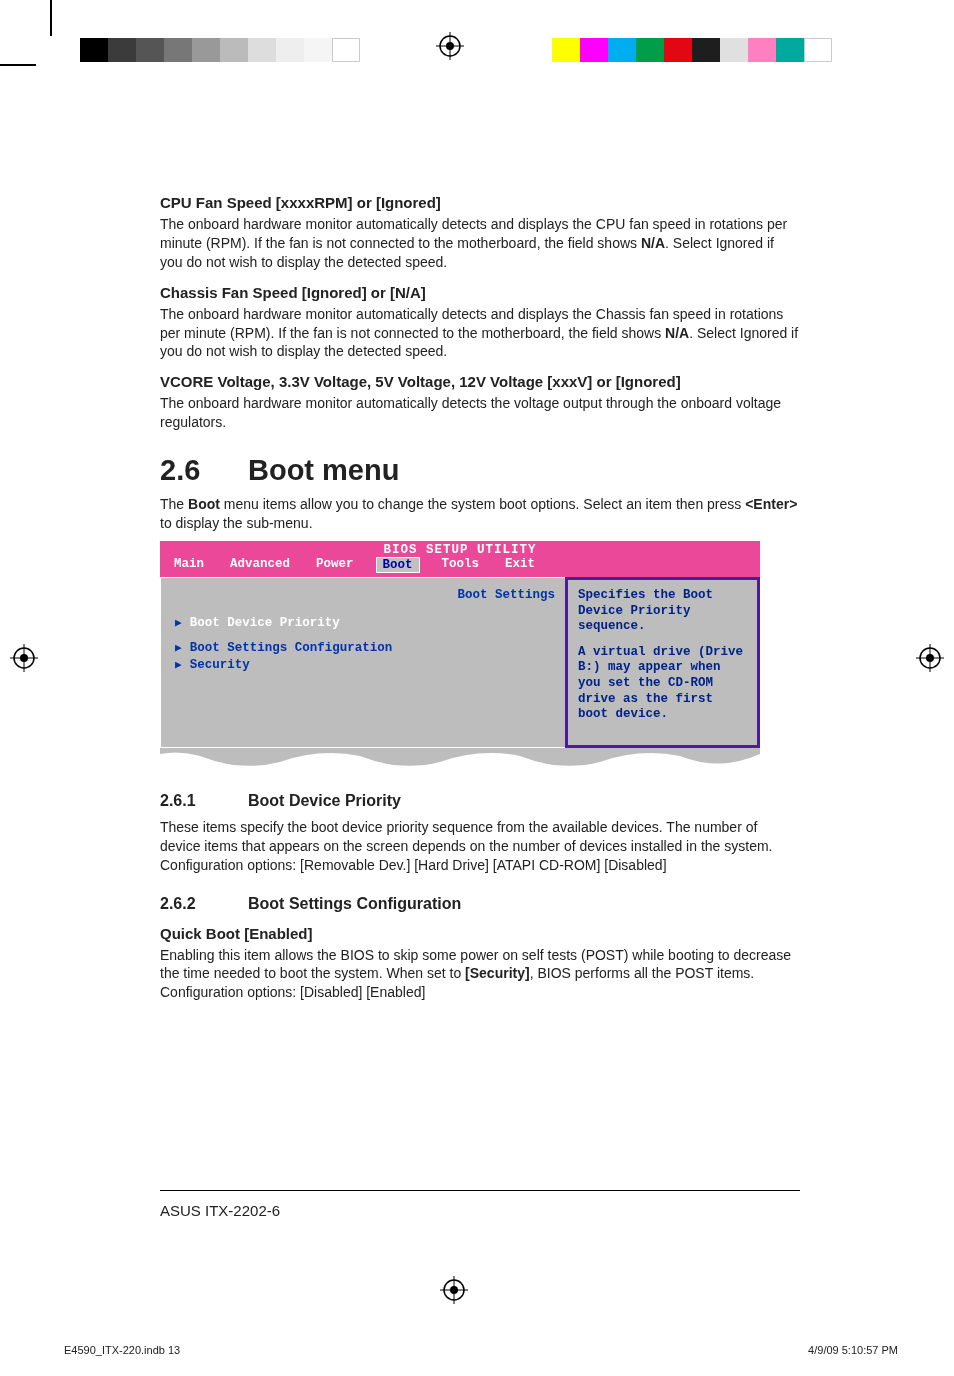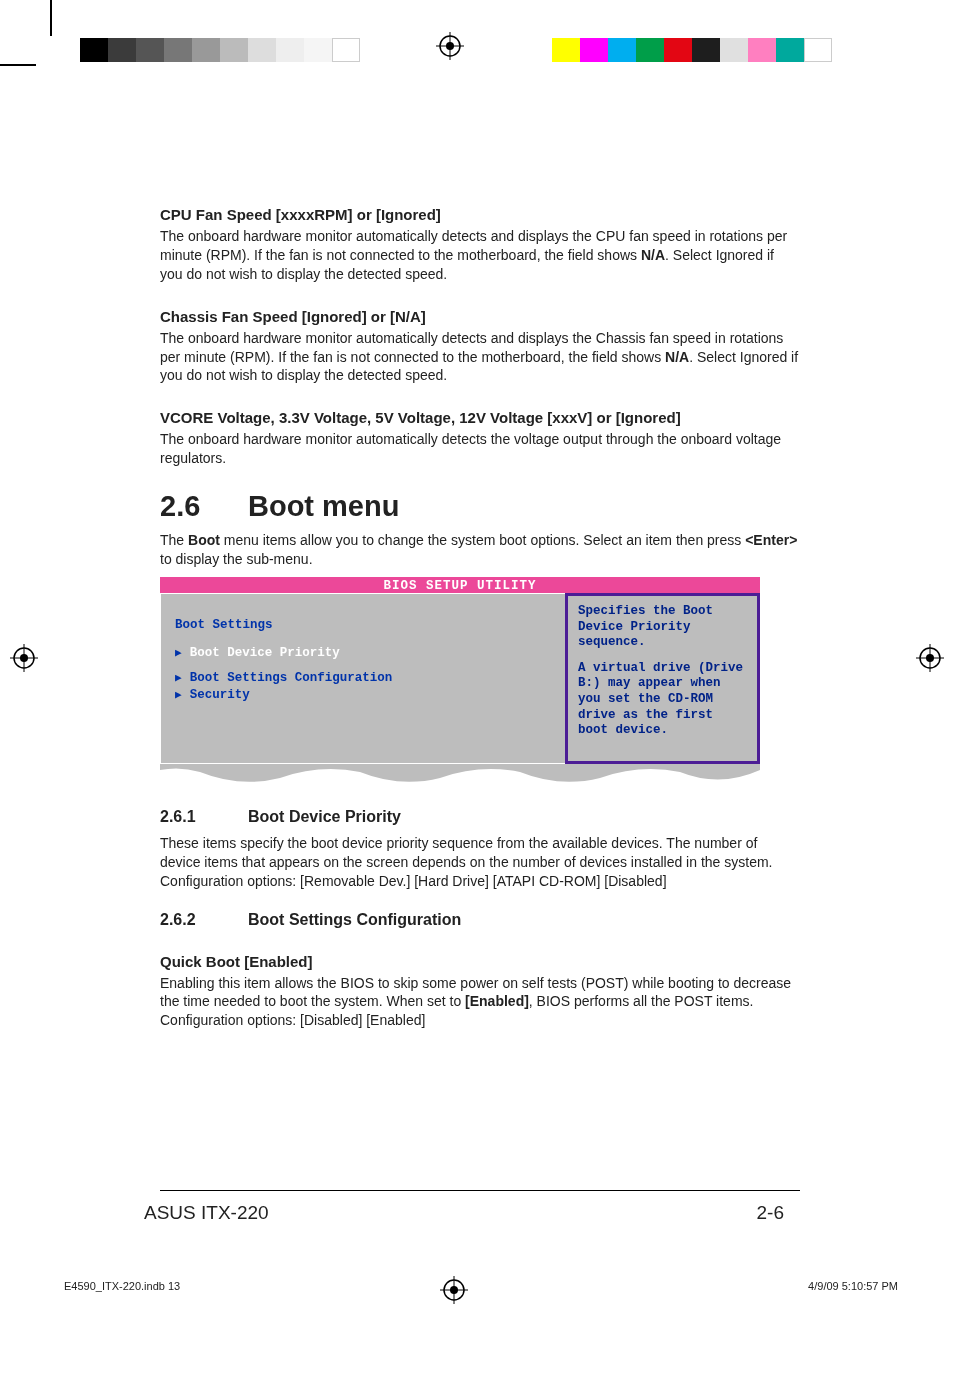--- a/index.html
+++ b/index.html
@@ -49,21 +49,21 @@
   .reg-bottom { position: absolute; left: 440px; top: 1276px; width:28px; height:28px; }
   .page {
     position: absolute;
     left: 160px;
     top: 182px;
     width: 640px;
   }
   h3.sub {
     font-size: 15px;
     font-weight: bold;
-    margin: 24px 0 4px 0;
+    margin: 12px 0 4px 0;
   }
   p.body {
     font-size: 14px;
     margin: 0 0 8px 0;
     line-height: 1.35;
   }
   .big-h1 {
     font-size: 29px;
     font-weight: bold;
     margin: 22px 0 8px 0;
@@ -106,23 +106,24 @@
     padding: 0 6px;
   }
   .bios-body {
     display: flex;
     background: #bdbdbd;
     position: relative;
   }
   .bios-left {
     flex: 1;
     color: #0a2a80;
-    padding: 24px 10px 22px 14px;
+    padding: 10px 10px 22px 14px;
     border: 1px solid #fff;
     border-right: none;
+    text-align: right;
   }
   .bios-left .title-line {
     font-weight: bold;
     color: #0033aa;
     margin-bottom: 14px;
   }
   .bios-left .item {
     display: flex;
     align-items: center;
     gap: 8px;
@@ -149,31 +150,30 @@
   .bios-scallop svg { width: 600px; height: 24px; display:block; }
   .footer-rule {
     position: absolute;
     left: 160px;
     top: 1190px;
     width: 640px;
     border-top: 1px solid #000;
   }
   .footer-text {
     position: absolute;
-    left: 144px;
+    left: 160px;
     top: 1202px;
     width: 640px;
-    font-size: 19px;
-    display: flex;
-    justify-content: space-between;
+    font-size: 15px;
+    display: flex;
   }
   .meta-foot {
     position: absolute;
     left: 64px;
-    top: 1280px;
+    top: 1344px;
     width: 834px;
     font-size: 11px;
     display: flex;
     justify-content: space-between;
   }
 </style>
 </head>
 <body>
 
 <div class="crop-tl-v"></div>
@@ -254,20 +254,28 @@
 
   <div class="big-h1">
     <span class="num">2.6</span><span>Boot menu</span>
   </div>
   <p class="body">
     <span>The </span><strong>Boot</strong><span> menu items allow you to change the system boot options. Select an item then press </span><strong>&lt;Enter&gt;</strong><span> to display the sub-menu.</span>
   </p>
 
   <div class="bios">
     <div class="bios-title">BIOS SETUP UTILITY</div>
+    <div class="bios-menu">
+      <span class="tab">Main</span>
+      <span class="tab">Advanced</span>
+      <span class="tab">Power</span>
+      <span class="tab active">Boot</span>
+      <span class="tab">Tools</span>
+      <span class="tab">Exit</span>
+    </div>
     <div class="bios-body">
       <div class="bios-left">
         <div class="title-line">Boot Settings</div>
         <div class="item selected">
           <span class="arrow">▶</span>
           <span class="txt">Boot Device Priority</span>
         </div>
         <div style="height:8px"></div>
         <div class="item">
           <span class="arrow">▶</span>
@@ -294,21 +302,21 @@
   <div class="h2">
     <span class="num">2.6.1</span><span>Boot Device Priority</span>
   </div>
   <p class="body">These items specify the boot device priority sequence from the available devices. The number of device items that appears on the screen depends on the number of devices installed in the system. Configuration options: [Removable Dev.] [Hard Drive] [ATAPI CD-ROM] [Disabled]</p>
 
   <div class="h2">
     <span class="num">2.6.2</span><span>Boot Settings Configuration</span>
   </div>
   <h3 class="sub">Quick Boot [Enabled]</h3>
   <p class="body">
-    <span>Enabling this item allows the BIOS to skip some power on self tests (POST) while booting to decrease the time needed to boot the system. When set to </span><strong>[Enabled]</strong><span>, BIOS performs all the POST items. Configuration options: [Disabled] [Enabled]</span>
+    <span>Enabling this item allows the BIOS to skip some power on self tests (POST) while booting to decrease the time needed to boot the system. When set to </span><strong>[Security]</strong><span>, BIOS performs all the POST items. Configuration options: [Disabled] [Enabled]</span>
   </p>
 
 </div>
 
 <div class="footer-rule"></div>
 <div class="footer-text">
   <span>ASUS ITX-220</span>
   <span>2-6</span>
 </div>
 

